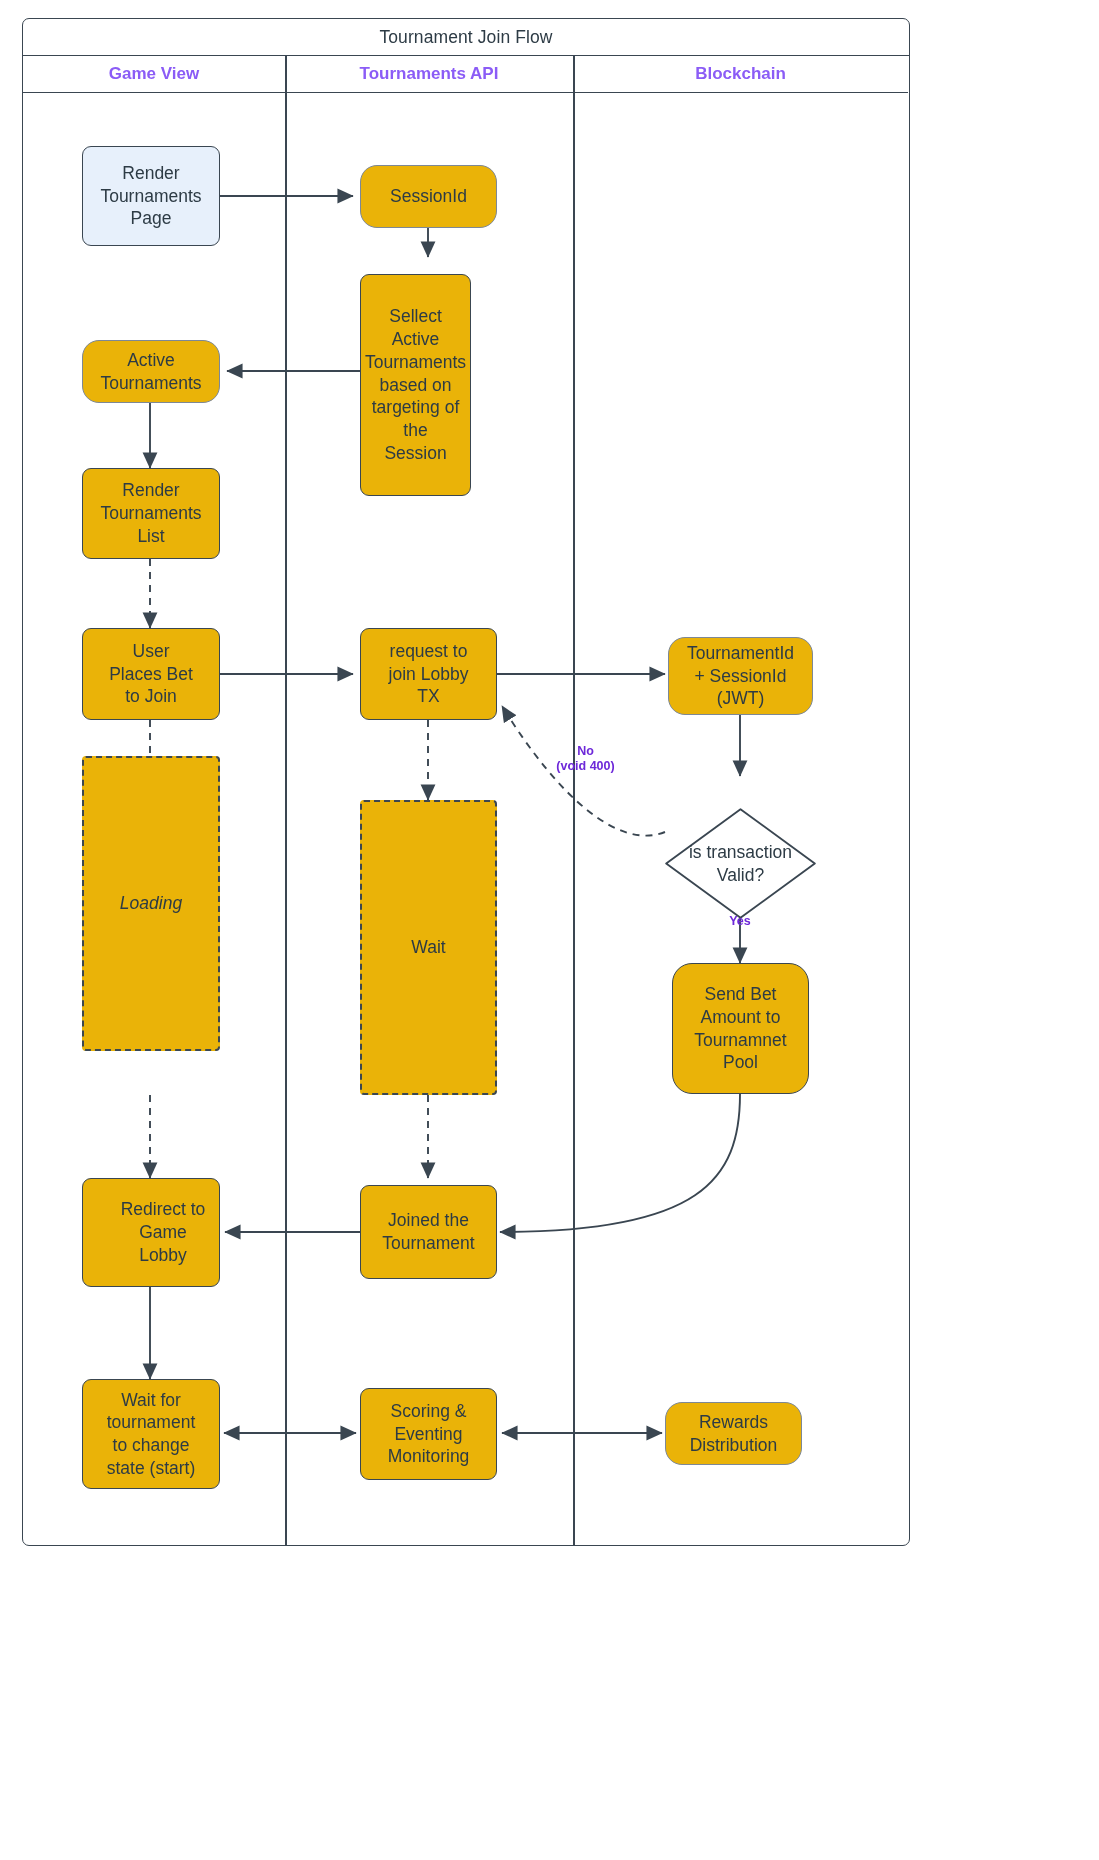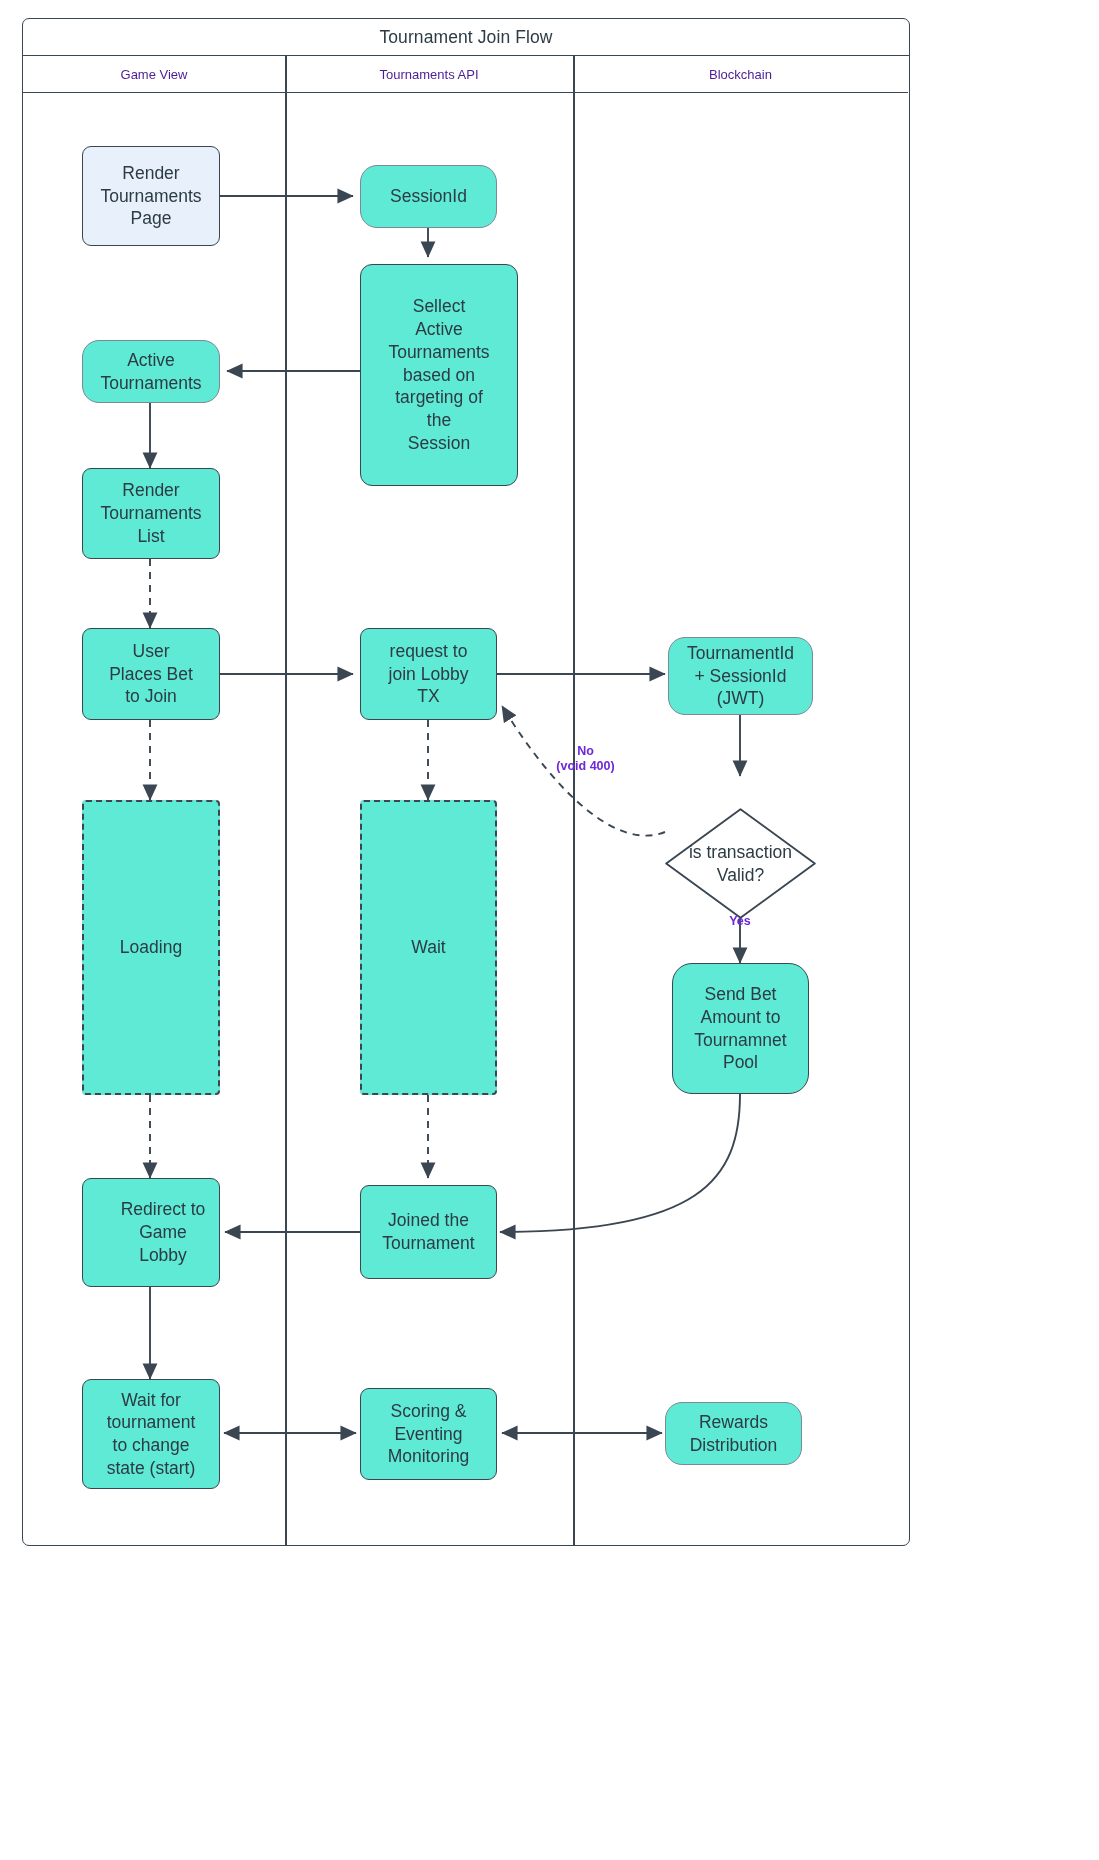--- a/index.html
+++ b/index.html
@@ -14,31 +14,31 @@
   }
   .pool-title{
     position:absolute;left:0;top:0;width:100%;height:37px;
     display:flex;align-items:center;justify-content:center;
     font-size:17.5px;color:#2d3b45;letter-spacing:.1px;
     border-bottom:1.6px solid #3a4651;box-sizing:border-box;
   }
   .lane-head{
     position:absolute;top:37px;height:37px;
     display:flex;align-items:center;justify-content:center;
-    font-size:13px;color:#4c1d95;
-    border-bottom:1.6px solid #3a4651;box-sizing:border-box;
+    font-size:17px;color:#8b5cf6;
+    border-bottom:1.6px solid #3a4651;box-sizing:border-box;font-weight:bold;
   }
   .lane-div{position:absolute;top:37px;width:1.6px;background:#3a4651;height:1489px;}
 
   
   .node{
     position:absolute;box-sizing:border-box;
     display:flex;align-items:center;justify-content:center;text-align:center;
     font-size:17.5px;line-height:1.30;color:#2d3b45;
-    background:#5eead4;border:1.7px solid #3a4651;border-radius:9px;
+    background:#eab308;border:1.7px solid #3a4651;border-radius:9px;
     padding:2px 4px;white-space:pre-line;
   }
   .node.soft{border-color:#7d8896;border-radius:17px;}
   .node.accent{background:#e7f0fb;border-color:#3a4651;}
   .node.dashed{border-style:dashed;border-width:2.2px;border-color:#3a4651;border-radius:4px;}
 
   
   .diamond-wrap{position:absolute;}
   .diamond-wrap svg{position:absolute;left:0;top:0;overflow:visible;}
   .diamond-label{
@@ -121,21 +121,21 @@
       <path d="M502,1433 L662,1433" marker-end="url(#ah)" marker-start="url(#ah-start)"></path>
     </g>
   </svg>
 
   <div class="node accent" style="left:82px;top:146px;width:138px;height:100px;">Render
 Tournaments
 Page</div>
 
   <div class="node soft" style="left:360px;top:165px;width:137px;height:63px;">SessionId</div>
 
-  <div class="node" style="left:360px;top:264px;width:158px;height:222px;border-radius:12px;">Sellect
+  <div class="node" style="left:360px;top:274px;width:111px;height:222px;">Sellect
 Active
 Tournaments
 based on
 targeting of
 the
 Session</div>
 
   <div class="node soft" style="left:82px;top:340px;width:138px;height:63px;">Active
 Tournaments</div>
 
@@ -156,21 +156,21 @@
 (JWT)</div>
 
   <div class="diamond-wrap" style="left:665px;top:808px;width:151px;height:111px;">
     <svg width="151" height="111" viewBox="0 0 151 111" xmlns="http://www.w3.org/2000/svg">
       <polygon points="75.5,1.2 149.8,55.5 75.5,109.8 1.2,55.5" fill="#ffffff" stroke="#3a4651" stroke-width="1.9" stroke-linejoin="round"></polygon>
     </svg>
     <div class="diamond-label">is transaction
 Valid?</div>
   </div>
 
-  <div class="node dashed" style="left:82px;top:800px;width:138px;height:295px;">Loading</div>
+  <div class="node dashed" style="left:82px;top:756px;width:138px;height:295px;font-style:italic;">Loading</div>
 
   <div class="node dashed" style="left:360px;top:800px;width:137px;height:295px;">Wait</div>
 
   <div class="node" style="left:672px;top:963px;width:137px;height:131px;border-radius:20px;">Send Bet
 Amount to
 Tournamnet
 Pool</div>
 
   <div class="node" style="left:82px;top:1178px;width:138px;height:109px;padding-left:28px;">Redirect to
 Game

